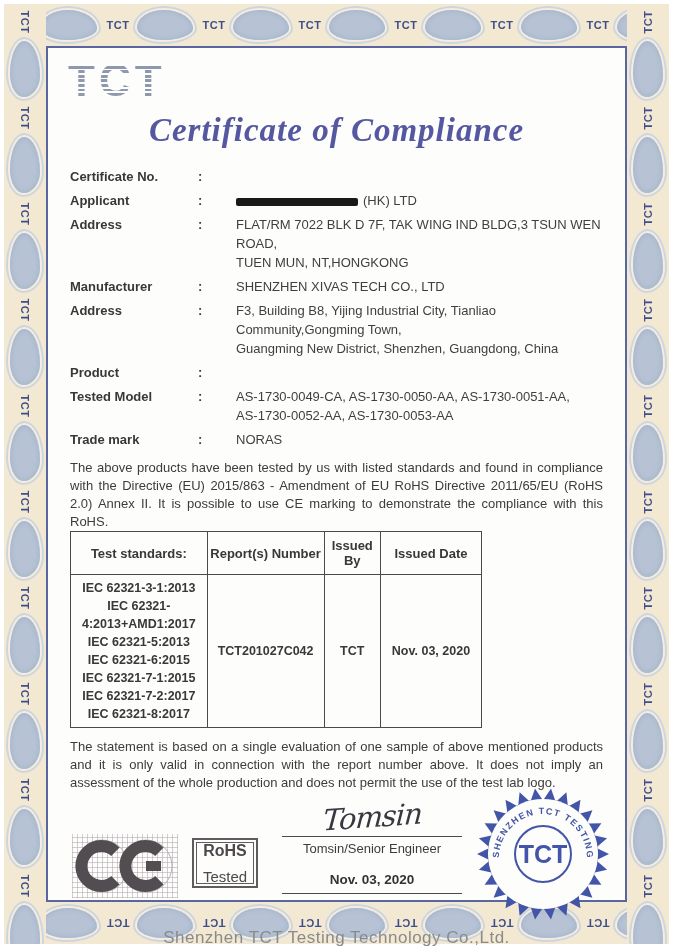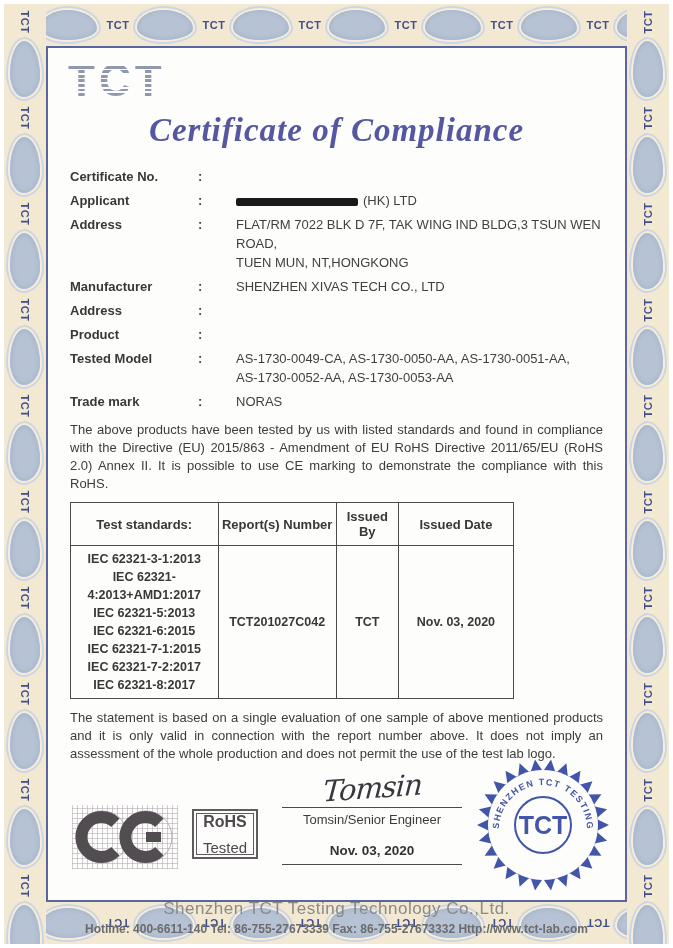--- a/index.html
+++ b/index.html
@@ -43,21 +43,21 @@
   .field-row{display:grid;grid-template-columns:106px 16px 1fr;margin-bottom:5px;
              font-size:13px;line-height:19px;gap:22px;}
   .field-label{font-weight:bold;color:#383838;}
   .field-colon{font-weight:bold;}
   .field-value{color:#3f3f3f;}
   .redaction-bar{display:inline-block;width:122px;height:8px;background:#191919;border-radius:2px;
                  vertical-align:middle;margin-right:5px;}
 
   .para{font-size:13px;line-height:18px;text-align:justify;color:#3c3c3c;margin-top:10px;}
 
-  table.std{border-collapse:collapse;width:444px;margin-top:9px;font-size:12.5px;color:#383838;}
+  table.std{border-collapse:collapse;width:412px;margin-top:0;font-size:12.5px;color:#383838;}
   table.std th,table.std td{border:1px solid #4a4a4a;text-align:center;font-weight:bold;}
   table.std th{padding:6px 2px;font-size:13px;}
   table.std td{padding:4px 10px;vertical-align:middle;}
   .std-line{line-height:18px;}
 
   .bottom-row{position:relative;height:128px;margin-top:8px;}
   .ce-grid{position:absolute;left:2px;top:34px;width:106px;height:64px;
            background:
              repeating-linear-gradient(0deg,rgba(176,166,172,.55) 0 1px,transparent 1px 5px),
              repeating-linear-gradient(90deg,rgba(176,166,172,.55) 0 1px,transparent 1px 5px);}
@@ -248,20 +248,21 @@
           <div class="field-value">FLAT/RM 7022 BLK D 7F, TAK WING IND BLDG,3 TSUN WEN ROAD,<br>TUEN MUN, NT,HONGKONG</div>
         </div>
         <div class="field-row">
           <div class="field-label">Manufacturer</div>
           <div class="field-colon">:</div>
           <div class="field-value">SHENZHEN XIVAS TECH CO., LTD</div>
         </div>
         <div class="field-row">
           <div class="field-label">Address</div>
           <div class="field-colon">:</div>
+          <div class="field-value">F3, Building B8, Yijing Industrial City, Tianliao Community,Gongming Town,<br>Guangming New District, Shenzhen, Guangdong, China</div>
         </div>
         <div class="field-row">
           <div class="field-label">Product</div>
           <div class="field-colon">:</div>
         </div>
         <div class="field-row">
           <div class="field-label">Tested Model</div>
           <div class="field-colon">:</div>
           <div class="field-value">AS-1730-0049-CA, AS-1730-0050-AA, AS-1730-0051-AA,<br>AS-1730-0052-AA, AS-1730-0053-AA</div>
         </div>

